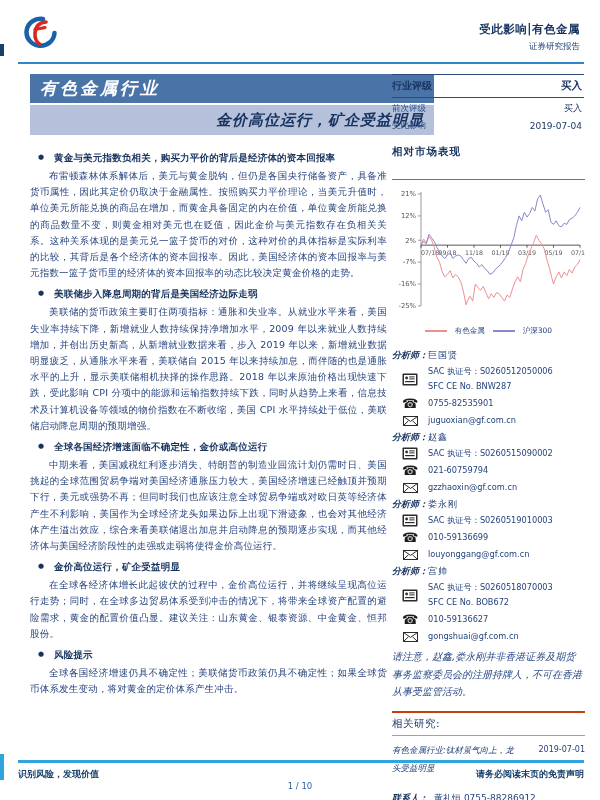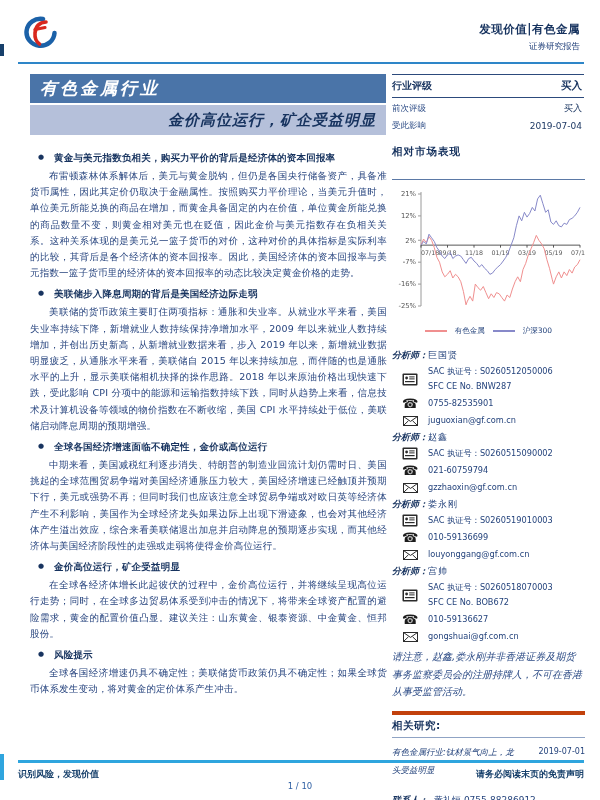--- a/index.html
+++ b/index.html
@@ -13,21 +13,21 @@
   .logo-text .cn { font-size:16px; font-weight:bold; color:#15509c; letter-spacing:2px; }
   .logo-text .en { font-size:6.5px; font-weight:bold; color:#15509c; letter-spacing:1.6px; margin-top:1px; }
   .header-right { position:absolute; right:20px; top:22px; text-align:right; }
   .header-right .cat { font-size:11.5px; font-weight:bold; color:#17335f; letter-spacing:0.5px; }
   .header-right .doc { font-size:8.5px; color:#24437c; margin-top:4px; }
   .header-rule { position:absolute; left:18px; right:16px; top:62px; height:2px; background:#2e86c8; }
   .edge-tick-top { position:absolute; left:0; top:44px; width:4px; height:12px; background:#17406b; }
   .edge-bar-bottom { position:absolute; left:0; top:754px; width:4px; height:26px; background:#2fa5de; }
 
   
-  .title-band { position:absolute; left:30px; top:74px; width:356px; }
+  .title-band { position:absolute; left:30px; top:74px; width:404px; }
   .title-main {
     background:#4a74a8; color:#ffffff; height:29px; line-height:29px;
     font-size:17px; font-weight:bold; font-style:italic; padding-left:10px; letter-spacing:3px;
   }
   .title-sub {
     margin-top:2px; background:#b5c0da; color:#17335f; height:30px; line-height:30px;
     font-size:15px; font-weight:bold; font-style:italic; text-align:right; padding-right:10px; letter-spacing:1px;
   }
 
   
@@ -63,22 +63,22 @@
   .analyst { margin-bottom:2px; }
   .a-row { display:flex; align-items:center; margin-bottom:2px; min-height:14px; }
   .a-icon-col { width:36px; display:flex; justify-content:center; align-items:center; flex:none; }
   .a-label { font-size:9px; font-weight:bold; font-style:italic; color:#17335f; width:36px; flex:none; }
   .a-name { font-size:9px; color:#24437c; letter-spacing:1px; }
   .a-lines { font-size:8.2px; color:#24437c; line-height:15px; }
   .phone-glyph { font-size:13px; color:#1c1c1c; line-height:10px; }
   .hk-note { font-size:10px; color:#2d4c86; line-height:1.75; margin-top:4px; font-style:italic; }
 
   .related { margin-top:10px; }
-  .rel-heading { border-top:4px solid #c2410c; border-bottom:1px solid #8fa3c4;
-    font-size:10.5px; font-weight:bold; color:#17335f; padding:4px 0 4px 0; letter-spacing:0.5px; }
+  .rel-heading { border-top:2px solid #c2410c; border-bottom:1px solid #8fa3c4;
+    font-size:10.5px; font-weight:normal; color:#17335f; padding:4px 0 4px 0; letter-spacing:0.5px; }
   .rel-item { display:flex; justify-content:space-between; margin-top:5px; }
   .rel-title { font-size:8.5px; color:#24437c; width:128px; line-height:2.2; font-style:italic; }
   .rel-date { font-size:8px; color:#24437c; line-height:2.3; }
 
   .contact { margin-top:14px; }
   .contact .c-row { display:flex; align-items:flex-start; }
   .contact .c-label { font-size:9px; font-weight:bold; font-style:italic; color:#17335f; width:42px; flex:none; }
   .contact .c-val { font-size:9px; color:#24437c; line-height:1.4; }
   .contact .c-email { margin-left:42px; font-size:9px; color:#24437c; margin-top:6px; }
 
@@ -98,21 +98,21 @@
   <div class="logo-wrap">
     <span>
       <svg width="36" height="34" viewBox="0 0 36 34">
         <path d="M21 3 A14 13.5 0 1 0 32.5 17" fill="none" stroke="#1b61a8" stroke-width="4.5" stroke-linecap="round"></path>
         <path d="M24 6 C17 6.5 13.5 11 13 17 C12.6 22 14 25.5 17.5 28" fill="none" stroke="#d8281e" stroke-width="3.6" stroke-linecap="round"></path>
         <path d="M13 13.5 L23 11.5" fill="none" stroke="#d8281e" stroke-width="3.2" stroke-linecap="round"></path>
       </svg>
     </span>
   </div>
   <div class="header-right">
-    <div class="cat">发现价值|有色金属</div>
+    <div class="cat">受此影响|有色金属</div>
     <div class="doc">证券研究报告</div>
   </div>
   <div class="header-rule"></div>
   <div class="edge-tick-top"></div>
 
   <div class="title-band">
     <div class="title-main">有色金属行业</div>
     <div class="title-sub">金价高位运行，矿企受益明显</div>
   </div>
 

